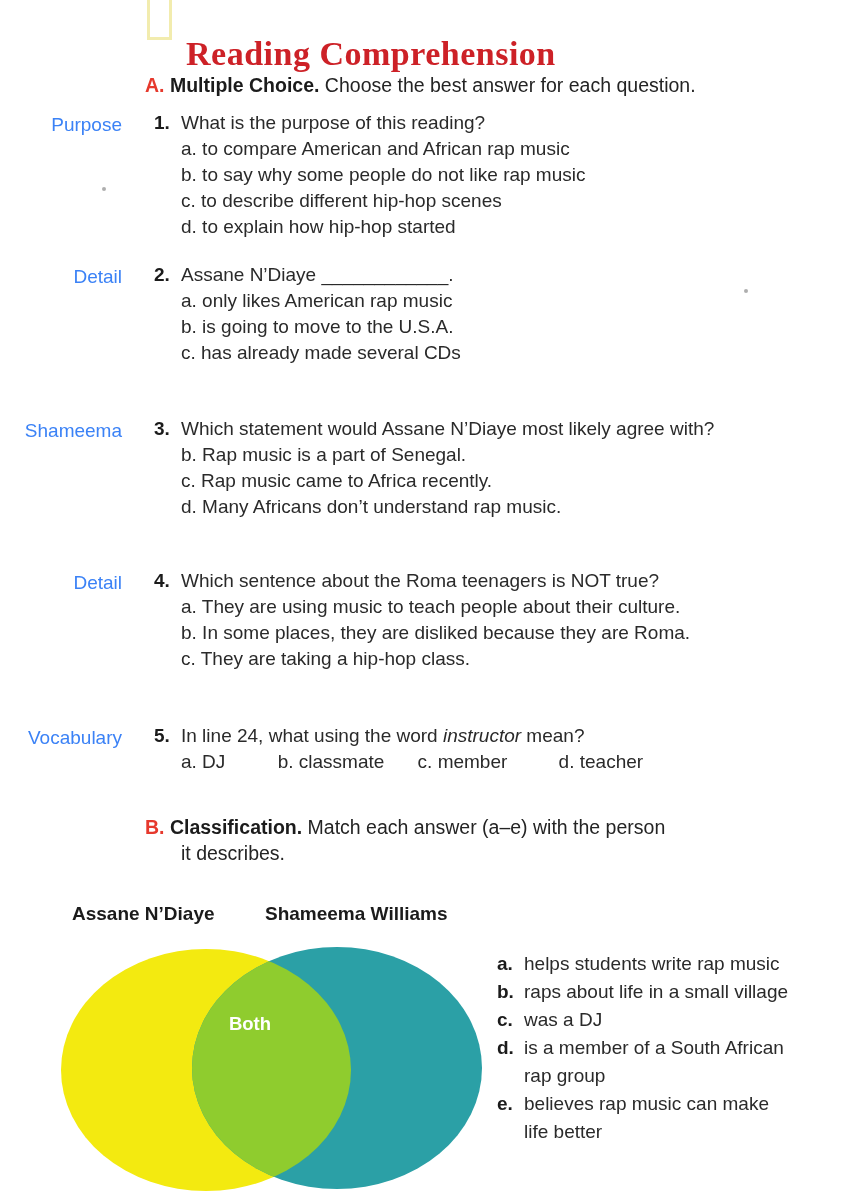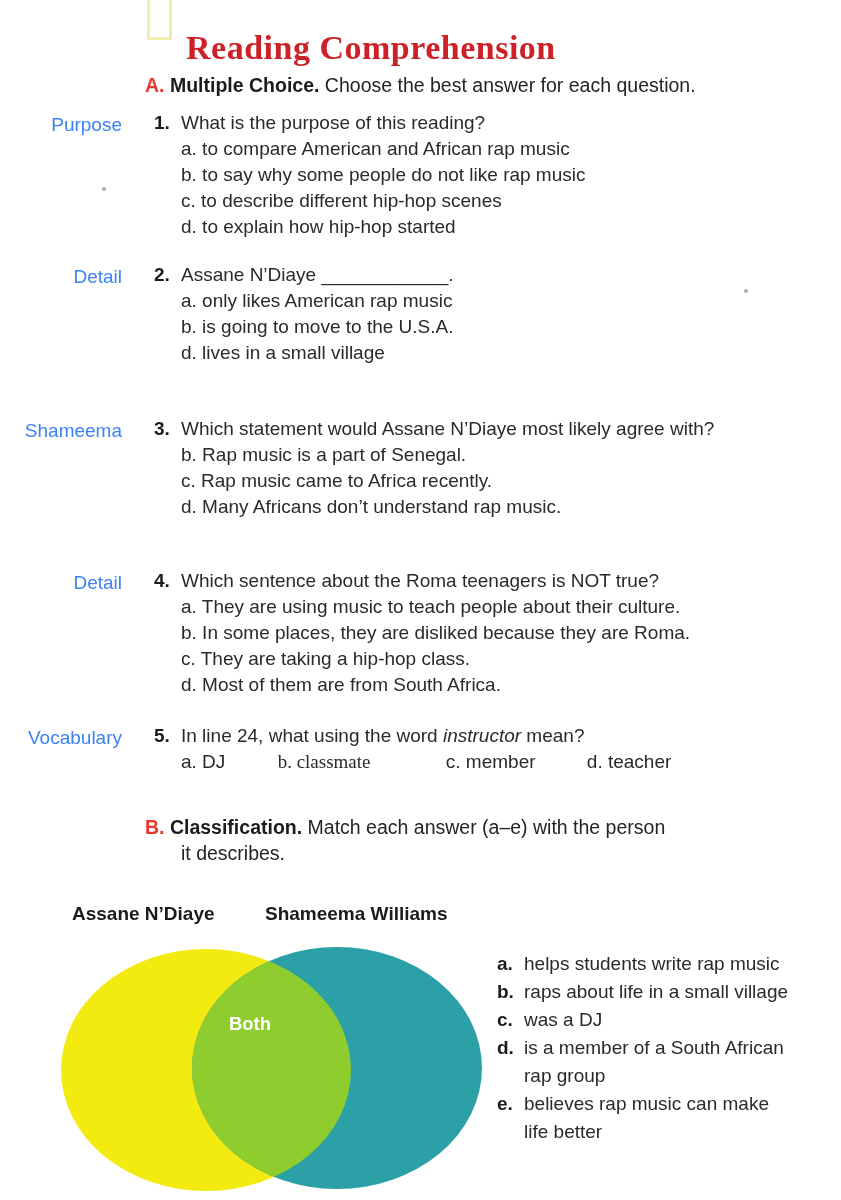--- a/index.html
+++ b/index.html
@@ -9,21 +9,21 @@
     overflow:hidden;
   }
   .page { position:absolute; left:0; top:0; width:841px; height:1200px; overflow:hidden; }
 
   
   .title-icon {
     position:absolute; left:147px; top:-10px; width:19px; height:44px;
     border:3px solid #f2ecae; background:#ffffff;
   }
   .page-title {
-    position:absolute; left:186px; top:6px;
+    position:absolute; left:186px; top:12px;
     font-family:"Liberation Serif","DejaVu Serif",serif; font-weight:bold;
     font-size:34px; letter-spacing:0.5px; color:#cd2127;
   }
 
   
   .sec-header { position:absolute; left:145px; font-size:19.5px; line-height:26px; color:#242424; }
   .sec-letter { color:#e6392d; font-weight:bold; }
   .sec-bold { font-weight:bold; color:#1b1b1b; }
   .sec-line2 { margin-left:36px; }
 
@@ -33,21 +33,21 @@
     color:#3b82f6; font-size:19px; line-height:26px;
   }
 
   
   .question { position:absolute; left:154px; width:670px; font-size:19px; line-height:26px; color:#2a2a2a; }
   .q-num { font-weight:bold; display:inline-block; width:27px; color:#1b1b1b; }
   .q-options { margin-left:27px; }
   .q-options-inline { margin-left:27px; }
   .q-options-inline span { display:inline-block; }
   .q-options-inline span:nth-child(1) { margin-right:47px; }
-  .q-options-inline span:nth-child(2) { margin-right:70px;font-family:Liberation Serif, serif; }
+  .q-options-inline span:nth-child(2) { margin-right:28px; }
   .q-options-inline span:nth-child(3) { margin-right:46px; }
   .q-italic { font-style:italic; }
 
   
   .venn-label { position:absolute; font-size:19px; font-weight:bold; color:#1b1b1b; }
 
   
   .answer-list { position:absolute; left:497px; top:950px; font-size:19px; line-height:28px; color:#2a2a2a; }
   .answer-item { position:relative; padding-left:27px; width:320px; }
   .answer-letter { position:absolute; left:0; top:0; font-weight:bold; color:#1b1b1b; }
@@ -90,21 +90,21 @@
     </div>
   </div>
 
   <div class="question" style="top:262px;">
     <div>
       <span class="q-num">2.</span><span>Assane N’Diaye </span><span>____________</span><span>.</span>
     </div>
     <div class="q-options">
       <div>a. only likes American rap music</div>
       <div>b. is going to move to the U.S.A.</div>
-      <div>d. lives in a small village</div>
+      <div>c. has already made several CDs</div>
     </div>
   </div>
 
   <div class="question" style="top:416px;">
     <div>
       <span class="q-num">3.</span><span>Which statement would Assane N’Diaye most likely agree with?</span>
     </div>
     <div class="q-options">
       <div>b. Rap music is a part of Senegal.</div>
       <div>c. Rap music came to Africa recently.</div>
@@ -113,21 +113,20 @@
   </div>
 
   <div class="question" style="top:568px;">
     <div>
       <span class="q-num">4.</span><span>Which sentence about the Roma teenagers is NOT true?</span>
     </div>
     <div class="q-options">
       <div>a. They are using music to teach people about their culture.</div>
       <div>b. In some places, they are disliked because they are Roma.</div>
       <div>c. They are taking a hip-hop class.</div>
-      <div>d. Most of them are from South Africa.</div>
     </div>
   </div>
 
   <div class="question" style="top:723px;">
     <div>
       <span class="q-num">5.</span><span>In line 24, what using the word </span><span class="q-italic">instructor</span><span> mean?</span>
     </div>
     <div class="q-options-inline">
       <span>a. DJ</span>
       <span>b. classmate</span>

